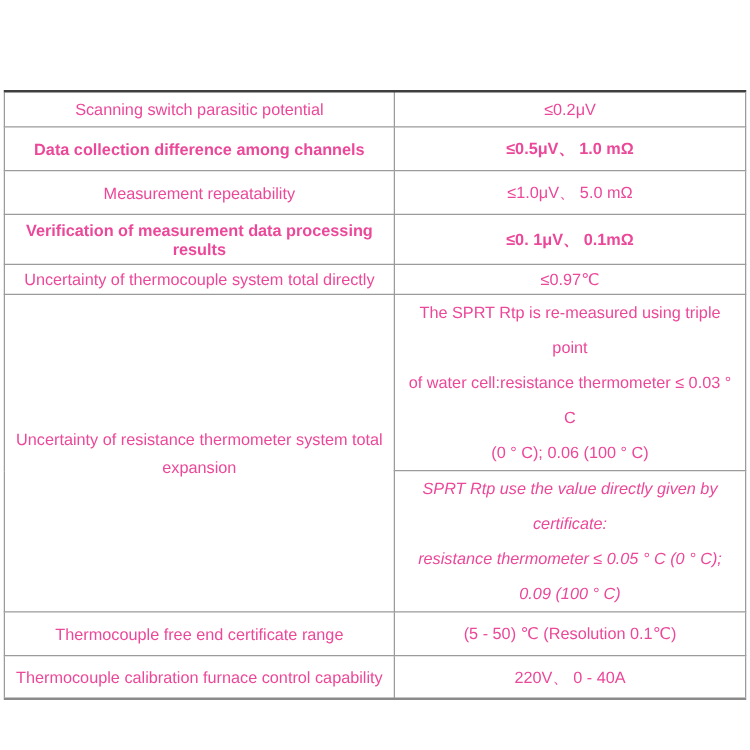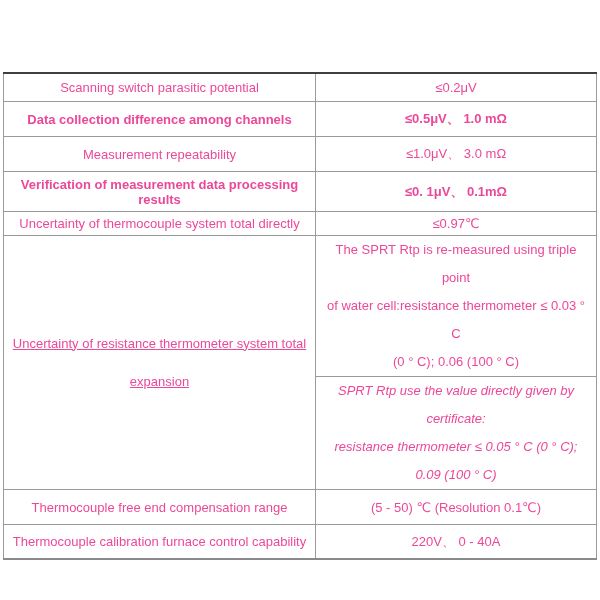--- a/index.html
+++ b/index.html
@@ -33,21 +33,21 @@
     text-align: center;
     vertical-align: middle;
     font-size: 13px;
     color: #ec4899;
     padding: 0 8px;
     overflow: hidden;
   }
   .col-label { width: 312px; }
   .multiline { white-space: pre-line; }
   .lh-wide   { line-height: 28px; }
-  .lh-label  { line-height: 38px; text-decoration: underline; }
+  .lh-label  { line-height: 22px; }
   tr.r1 td { height: 27px; }
   tr.r2 td { height: 34px; font-weight: bold; }
   tr.r3 td { height: 34px; }
   tr.r4 td { height: 39px; font-weight: bold; }
   tr.r5 td { height: 23px; }
   tr.r6a td.sub { height: 80px; }
   tr.r6b td.sub { height: 111px; font-style: italic; }
   tr.r7 td { height: 34px; }
   tr.r8 td { height: 33px; }
 </style>
@@ -64,21 +64,21 @@
       <tr class="r1">
         <td>Scanning switch parasitic potential</td>
         <td>≤0.2μV</td>
       </tr>
       <tr class="r2">
         <td>Data collection difference among channels</td>
         <td>≤0.5μV、 1.0 mΩ</td>
       </tr>
       <tr class="r3">
         <td>Measurement repeatability</td>
-        <td>≤1.0μV、 3.0 mΩ</td>
+        <td>≤1.0μV、 5.0 mΩ</td>
       </tr>
       <tr class="r4">
         <td>Verification of measurement data processing results</td>
         <td>≤0. 1μV、 0.1mΩ</td>
       </tr>
       <tr class="r5">
         <td>Uncertainty of thermocouple system total directly</td>
         <td>≤0.97℃</td>
       </tr>
       <tr class="r6a">
@@ -88,21 +88,21 @@
 of water cell:resistance thermometer ≤ 0.03 ° C
 (0 ° C); 0.06 (100 ° C)</td>
       </tr>
       <tr class="r6b">
         <td class="sub multiline lh-wide">SPRT Rtp use the value directly given by
 certificate:
 resistance thermometer ≤ 0.05 ° C (0 ° C);
 0.09 (100 ° C)</td>
       </tr>
       <tr class="r7">
-        <td>Thermocouple free end compensation range</td>
+        <td>Thermocouple free end certificate range</td>
         <td>(5 - 50) ℃ (Resolution 0.1℃)</td>
       </tr>
       <tr class="r8">
         <td>Thermocouple calibration furnace control capability</td>
         <td>220V、 0 - 40A</td>
       </tr>
     </tbody>
   </table>
 </div>
 

